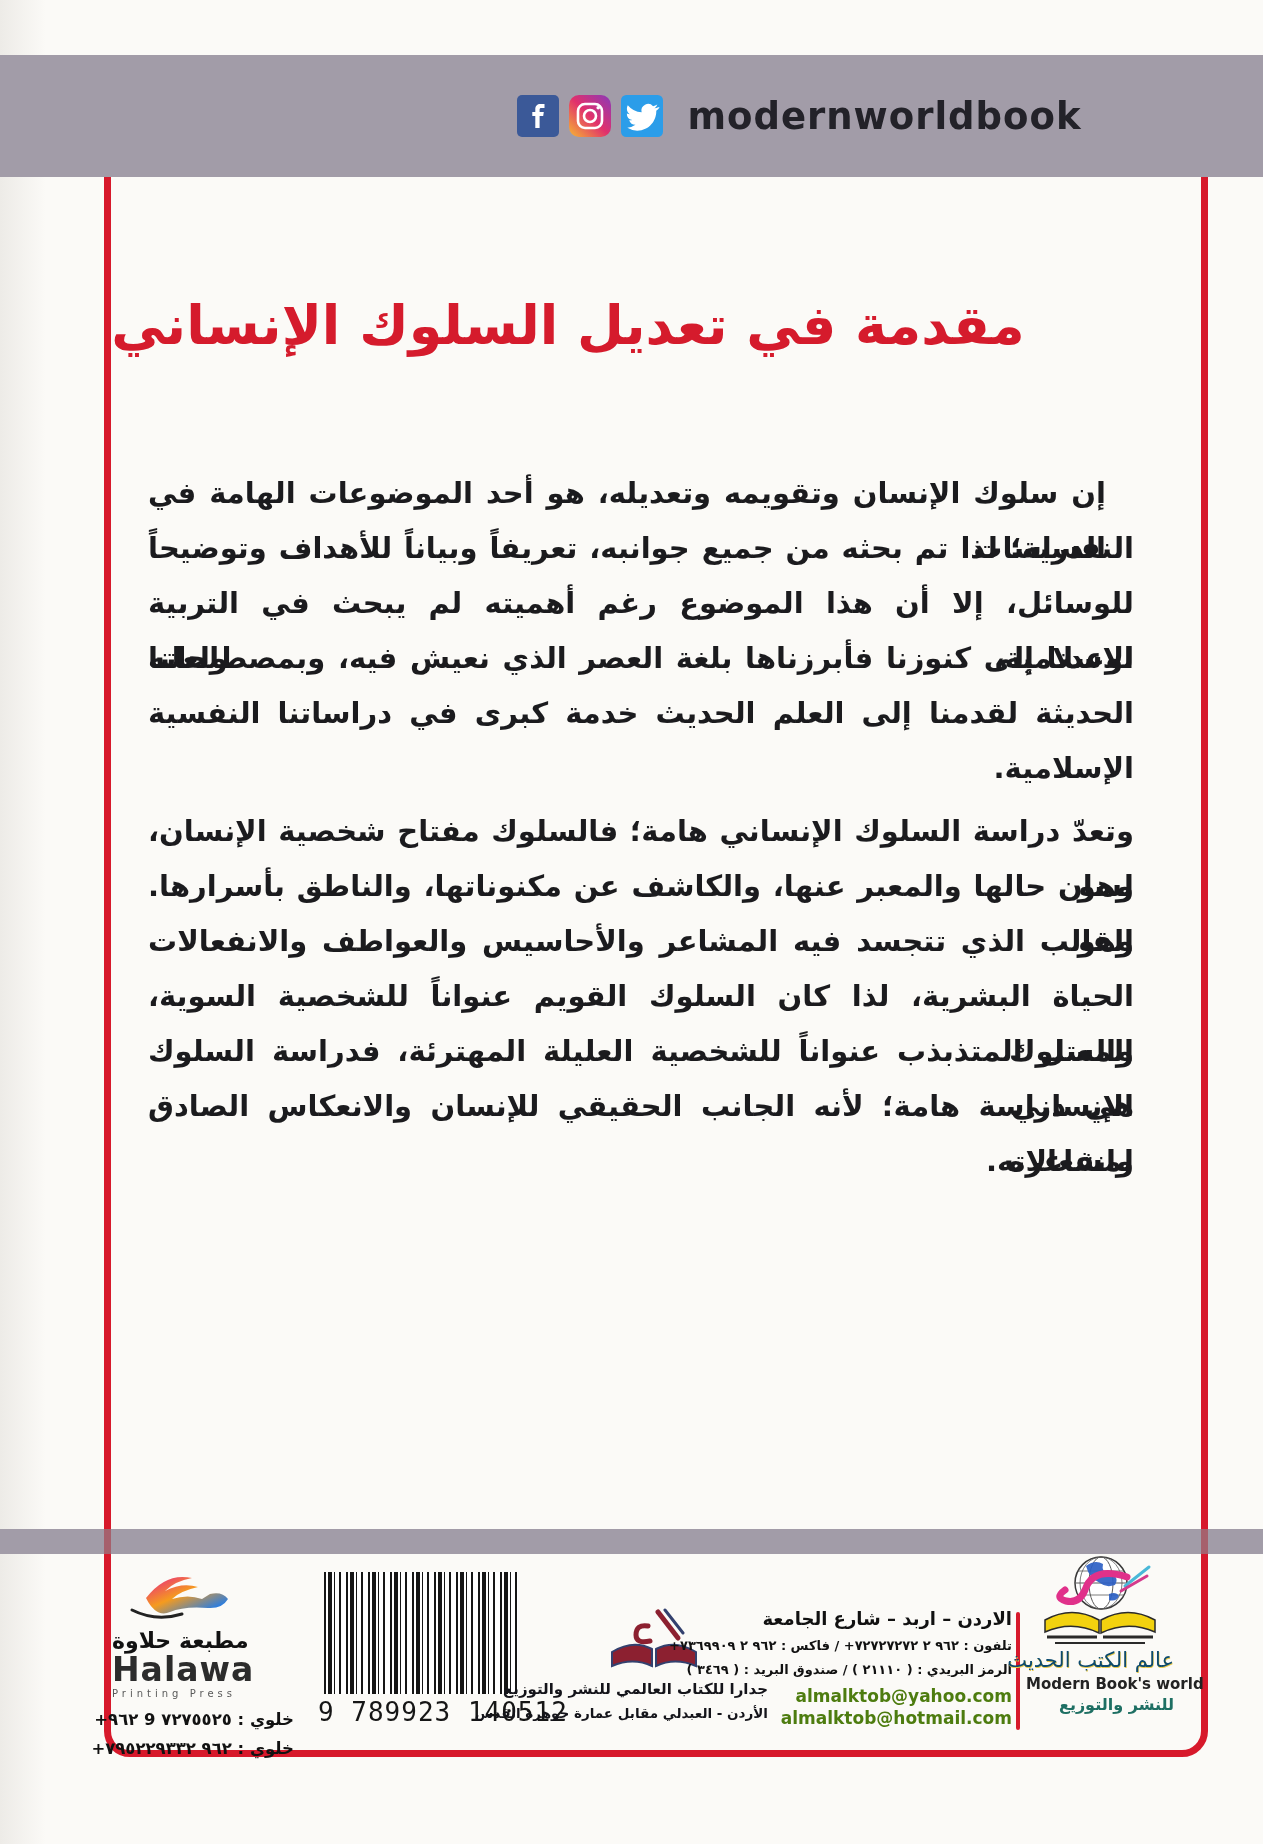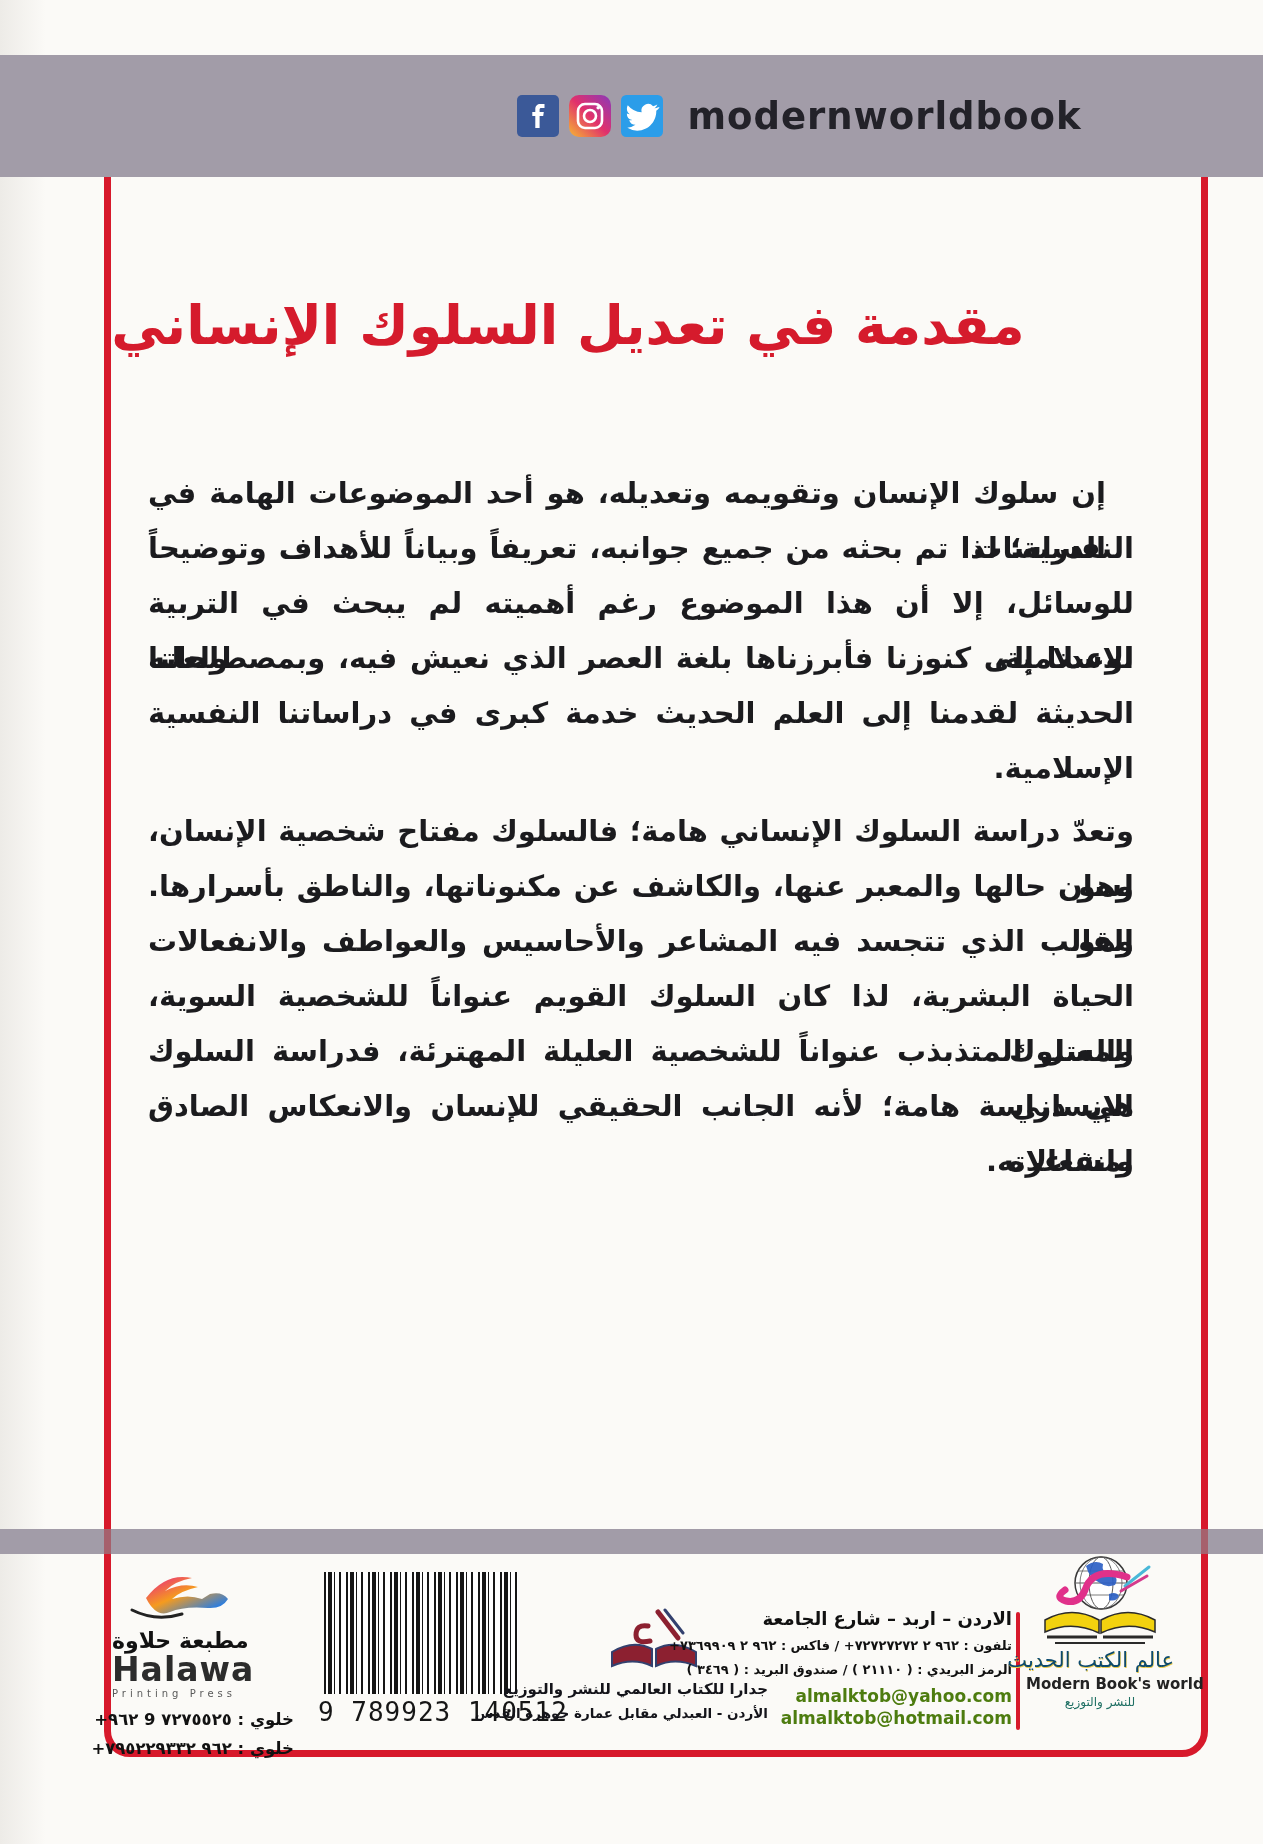--- a/index.html
+++ b/index.html
@@ -95,21 +95,21 @@
   .c-line { font-size:13px; font-weight:bold; white-space:nowrap; margin-top:9px; }
   .c-line .num { direction:ltr; unicode-bidi:embed; }
   .c-emails { direction:ltr; text-align:right; margin-top:8px; color:#4d7c0f; font-size:17px; font-weight:bold; line-height:1.3; }
 
   .divider { position:absolute; left:1016px; top:1612px; width:4px; height:118px; background:#d7192b; border-radius:2px; z-index:3; }
 
   .modern { position:absolute; left:1026px; top:1550px; width:148px; text-align:center; z-index:3; }
   .modern-ar { font-size:21px; font-weight:normal; color:#0c4a6e; white-space:nowrap; margin-top:-4px;
                text-shadow:0.5px 0.5px 0 #e8c94a; direction:rtl; }
   .modern-en { font-size:15px; font-weight:600; color:#232323; white-space:nowrap; margin-top:3px; }
-  .modern-tag { font-size:12px; font-weight:normal; color:#1e6f63; letter-spacing:1px; direction:rtl; margin-top:2px; white-space:nowrap; }
+  .modern-tag { font-size:16px; font-weight:bold; color:#1e6f63; letter-spacing:1px; direction:rtl; margin-top:2px; white-space:nowrap;text-align:right; }
 </style>
 </head>
 <body>
 
 <div id="page">
 
   <div class="banner">
     <div class="banner-inner">
       <div class="social-row">
         <svg class="sicon" viewBox="0 0 42 42">

